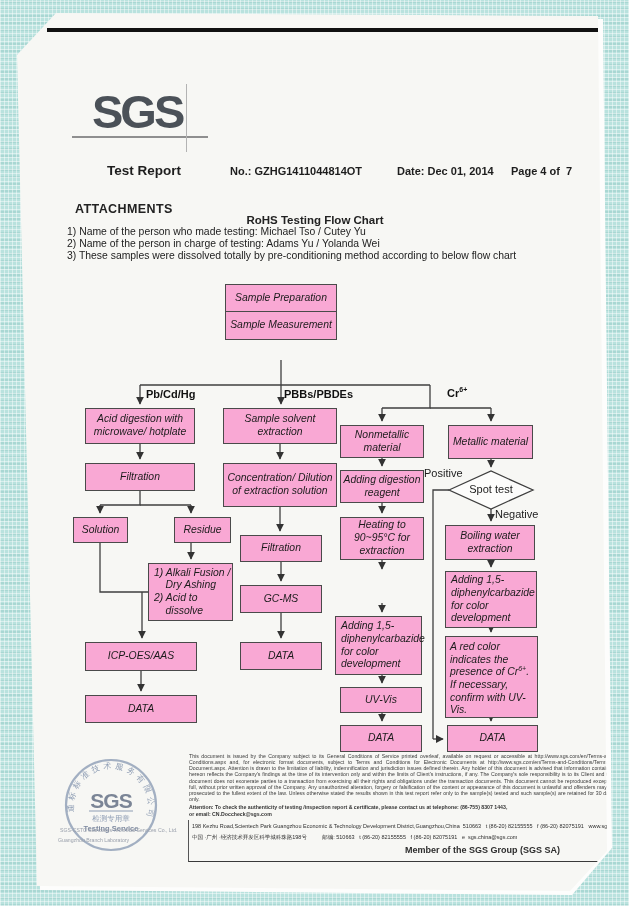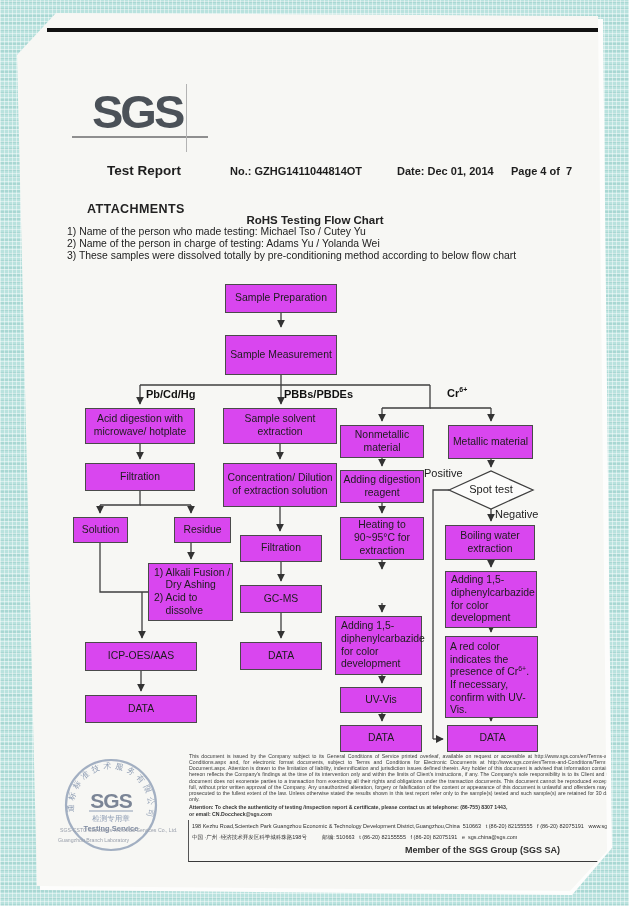--- a/index.html
+++ b/index.html
@@ -25,27 +25,27 @@
   }
   .abs{position:absolute;}
   .scanline{position:absolute;left:47px;top:28px;width:551px;height:4px;background:#111;}
   
   .sgs-logo{position:absolute;left:92px;top:88px;width:120px;height:48px;
     font-size:47px;font-weight:bold;letter-spacing:-3px;color:#4b5158;line-height:48px;}
   .logo-underline{position:absolute;left:72px;top:136px;width:136px;height:2px;background:#8f8f8f;}
   .logo-vline{position:absolute;left:186px;top:84px;width:1px;height:68px;background:#b3b3b3;}
   .hdr{position:absolute;font-weight:bold;color:#1d1d1d;white-space:pre;}
   
-  .attach-h{position:absolute;left:75px;top:202px;font-size:12.5px;font-weight:bold;color:#222;letter-spacing:.4px;margin-left:12px;}
+  .attach-h{position:absolute;left:75px;top:202px;font-size:12.5px;font-weight:bold;color:#222;letter-spacing:.4px;}
   .chart-title{position:absolute;left:160px;top:214px;width:310px;text-align:center;font-size:11.5px;font-weight:bold;color:#222;}
   .note{position:absolute;left:67px;font-size:10.4px;color:#222;white-space:pre;}
   
-  .fb{position:absolute;background:#d946ef;border:1.4px solid #4a4a4a;
+  .fb{position:absolute;background:#f9a8d4;border:1.4px solid #4a4a4a;
      display:flex;align-items:center;justify-content:center;text-align:center;
-     font-size:10.4px;line-height:1.22;color:#1c1c1c;box-sizing:border-box;padding:1px 2px;}
+     font-size:10.4px;line-height:1.22;color:#1c1c1c;box-sizing:border-box;padding:1px 2px;font-style:italic;}
   .fb.left{justify-content:flex-start;text-align:left;white-space:pre;padding-left:5px;}
   .fb.wrap{justify-content:flex-start;align-items:flex-start;text-align:left;padding:4px 4px;}
   .blabel{position:absolute;font-size:11px;font-weight:bold;color:#111;white-space:pre;}
   .dlabel{position:absolute;font-size:11px;color:#1c1c1c;white-space:pre;}
   sup{font-size:7px;vertical-align:super;line-height:0;}
   svg.flow{position:absolute;left:0;top:0;width:629px;height:906px;pointer-events:none;}
   
   .legal-wrap{position:absolute;left:189px;top:753px;width:425px;height:72px;overflow:visible;}
   .legal-inner{width:818px;transform:scale(0.52);transform-origin:0 0;color:#3a3a3a;}
   .legal-text{font-size:10px;line-height:1.2;text-align:justify;}
@@ -123,21 +123,21 @@
         <line x1="433" y1="739" x2="443" y2="739" marker-end="url(#arr)"></line>
         <polygon points="449,490 491,471 533,490 491,509" fill="#fcfcfb"></polygon>
       </g>
     </svg>
 
     <div class="blabel" style="left:146px;top:388px;">Pb/Cd/Hg</div>
     <div class="blabel" style="left:284px;top:388px;">PBBs/PBDEs</div>
     <div class="blabel" style="left:447px;top:387px;"><span>Cr</span><sup>6+</sup></div>
 
     <div class="fb" style="left:225px;top:284px;width:112px;height:29px;">Sample Preparation</div>
-    <div class="fb" style="left:225px;top:335px;width:112px;height:40px;">Sample Measurement</div>
+    <div class="fb" style="left:225px;top:311px;width:112px;height:29px;">Sample Measurement</div>
 
     <div class="fb" style="left:85px;top:408px;width:110px;height:36px;">Acid digestion with microwave/ hotplate</div>
     <div class="fb" style="left:85px;top:463px;width:110px;height:28px;">Filtration</div>
     <div class="fb" style="left:73px;top:517px;width:55px;height:26px;">Solution</div>
     <div class="fb" style="left:174px;top:517px;width:57px;height:26px;">Residue</div>
     <div class="fb left" style="left:148px;top:563px;width:85px;height:58px;">1) Alkali Fusion /
     Dry Ashing
 2) Acid to
     dissolve</div>
     <div class="fb" style="left:85px;top:642px;width:112px;height:29px;">ICP-OES/AAS</div>

